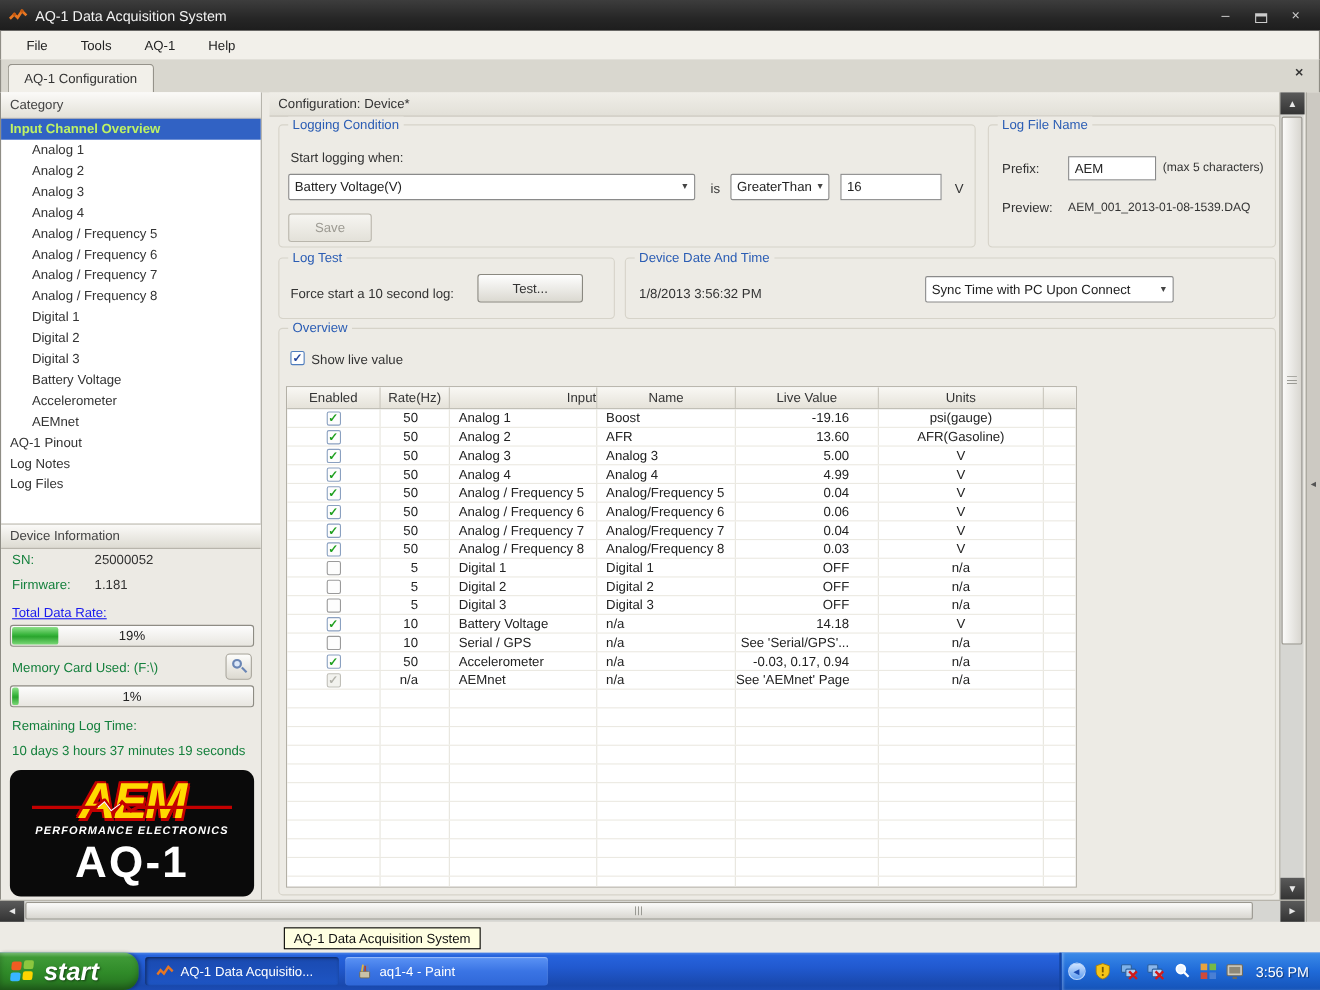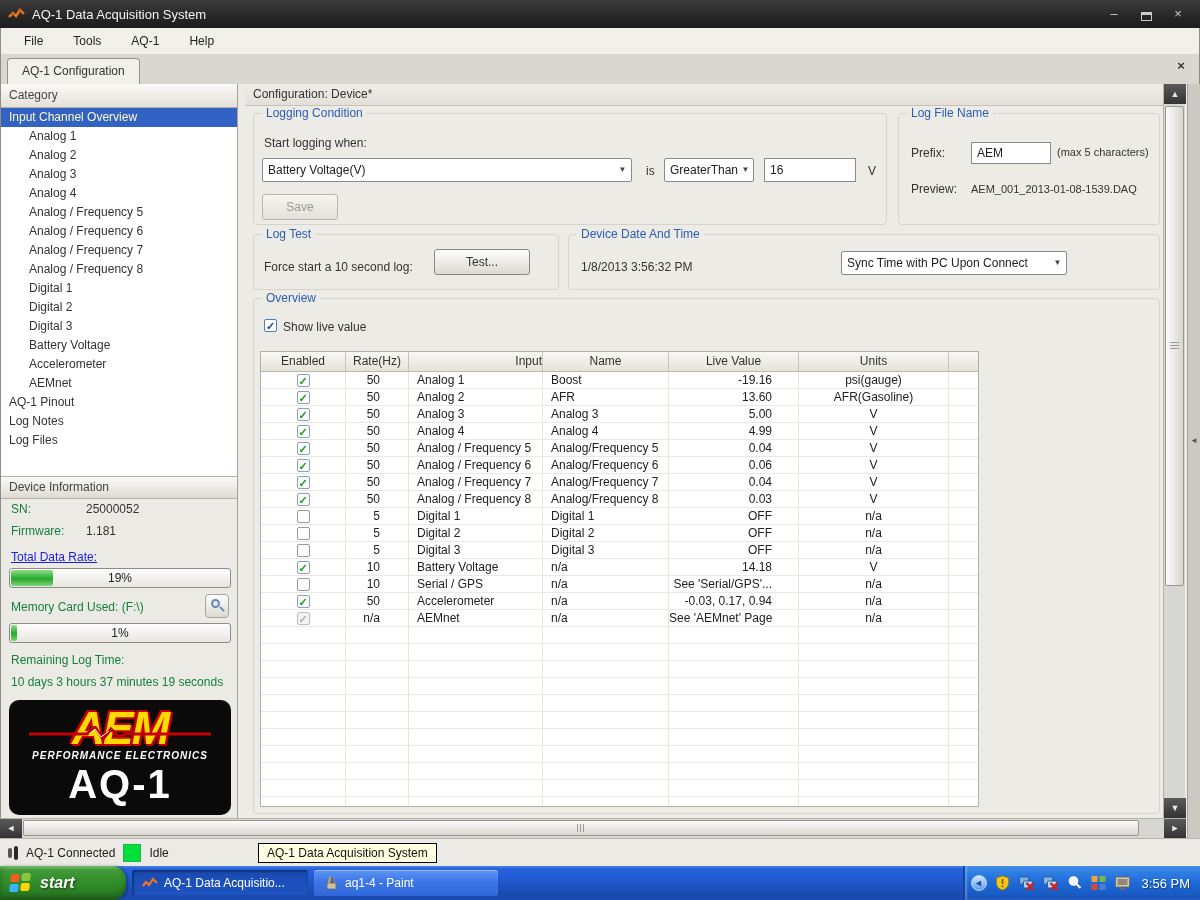--- a/index.html
+++ b/index.html
@@ -29,21 +29,21 @@
 
   
   .sidebar { position:absolute; left:0; top:84px; width:238px; height:734px; background:#fff;
     border-left:1px solid #8f8d85; border-right:1px solid #a5a29a; }
   .cat-header { position:absolute; left:0; top:0; width:100%; height:24px;
     background:linear-gradient(180deg,#fbfaf8,#e3e1d8); border-bottom:1px solid #b3b0a6;
     line-height:23px; padding-left:8px; color:#444; }
   .side-list { position:absolute; left:0; top:24px; width:100%; }
   .side-item { height:19px; line-height:19px; padding-left:8px; color:#333; white-space:nowrap; }
   .side-item.indent { padding-left:28px; }
-  .side-item.selected { background:#3162c4; color:#fef9c3; }
+  .side-item.selected { background:#3162c4; color:#bef264;font-weight:bold; }
   .dev-section { position:absolute; left:0; top:392px; width:100%; height:342px; background:#eceae4; border-top:1px solid #b3b0a6; }
   .dev-header { height:22px; line-height:21px; padding-left:8px; color:#444;
     background:linear-gradient(180deg,#fbfaf8,#dddbd2); border-bottom:1px solid #b3b0a6; }
   .dev-row { position:absolute; left:10px; color:#15803d; }
   .dev-val { position:absolute; color:#333; }
   .link { color:#1a1aee; text-decoration:underline; }
   .pbar { position:absolute; left:8px; width:222px; height:20px; border:1px solid #8e8c84; border-radius:3px;
     background:linear-gradient(180deg,#fdfdfd,#e8e6e0); overflow:hidden; }
   .pbar .fill { position:absolute; left:1px; top:1px; bottom:1px; min-width:6px; border-radius:2px;
     background:linear-gradient(180deg,#8ee08a,#35b339 45%,#2aa52e 55%,#7bd877); }
@@ -117,21 +117,21 @@
 
   
   .tooltip { position:absolute; left:258px; top:843px; background:#ffffe1; border:1px solid #000; padding:2px 8px; color:#111; z-index:30; }
 
   
   .taskbar { position:absolute; left:0; top:866px; width:1200px; height:34px;
     background:linear-gradient(180deg,#4a82e8 0%,#2663dd 8%,#2159cf 40%,#1948ac 88%,#1c4cb4 100%); display:flex; align-items:center; }
   .start-btn { width:126px; height:34px; border-radius:0 14px 14px 0;
     background:linear-gradient(180deg,#7bc176 0%,#3f9a37 12%,#2f8a28 55%,#256f1f 100%);
     display:flex; align-items:center; gap:8px; padding-left:10px; box-shadow:inset 0 -3px 6px rgba(0,0,0,.25), 2px 0 3px rgba(0,0,0,.3); }
-  .start-btn .start-label { color:#fff; font-size:16px; font-weight:bold; font-style:italic; text-shadow:1px 1px 2px rgba(0,0,0,.5); }
+  .start-btn .start-label { color:#fff; font-size:23px; font-weight:bold; font-style:italic; text-shadow:1px 1px 2px rgba(0,0,0,.5); }
   .winflag { width:22px; height:20px; position:relative; transform:skewX(-6deg); }
   .winflag i { position:absolute; width:9px; height:8px; border-radius:2px; }
   .winflag .r{left:0;top:1px;background:#f15c22;} .winflag .g{left:11px;top:0;background:#8cc63f;}
   .winflag .b{left:0;top:11px;background:#38b6ff;} .winflag .y{left:11px;top:10px;background:#ffd400;}
   .task-btn { height:26px; margin-left:6px; border-radius:3px; display:flex; align-items:center; gap:6px; padding:0 10px; color:#fff; white-space:nowrap; }
   .task-btn.active { width:176px; background:linear-gradient(180deg,#1a4ab0,#1e55c4); box-shadow:inset 1px 1px 3px rgba(0,0,0,.55); }
   .task-btn.normal { width:184px; background:linear-gradient(180deg,#5b93f5,#3a74e4 50%,#2f67d8); box-shadow:inset 0 1px 1px rgba(255,255,255,.4); }
   .tray { margin-left:auto; height:34px; display:flex; align-items:center; gap:7px; padding:0 10px 0 6px;
     background:linear-gradient(180deg,#3a8ae8 0%,#1f6ad8 50%,#1553b8 100%); border-left:2px solid #1443a0; box-shadow:inset 2px 0 2px rgba(255,255,255,.25); }
   .tray-chevron { width:16px; height:16px; border-radius:50%; background:linear-gradient(180deg,#cfe4ff,#5f9cf0); color:#1a4ab0;
@@ -544,29 +544,20 @@
     <div class="hs-btn" style="left:0;">◄</div>
     <div class="hthumb">
         <div class="grip-v"></div>
       </div>
     <div class="hs-btn" style="right:0;">►</div>
   </div>
   <div class="right-strip">
     <span class="collapse">◄</span>
   </div>
 
-  <div class="statusbar">
-    <span class="plug-icon">
-        <i></i>
-        <i></i>
-      </span>
-    <span>AQ-1 Connected</span>
-    <span class="status-green"></span>
-    <span>Idle</span>
-  </div>
 
   <div class="tooltip">AQ-1 Data Acquisition System</div>
 
   <div class="taskbar">
     <div class="start-btn">
       <span class="winflag">
           <i class="r"></i>
           <i class="g"></i>
           <i class="b"></i>
           <i class="y"></i>

